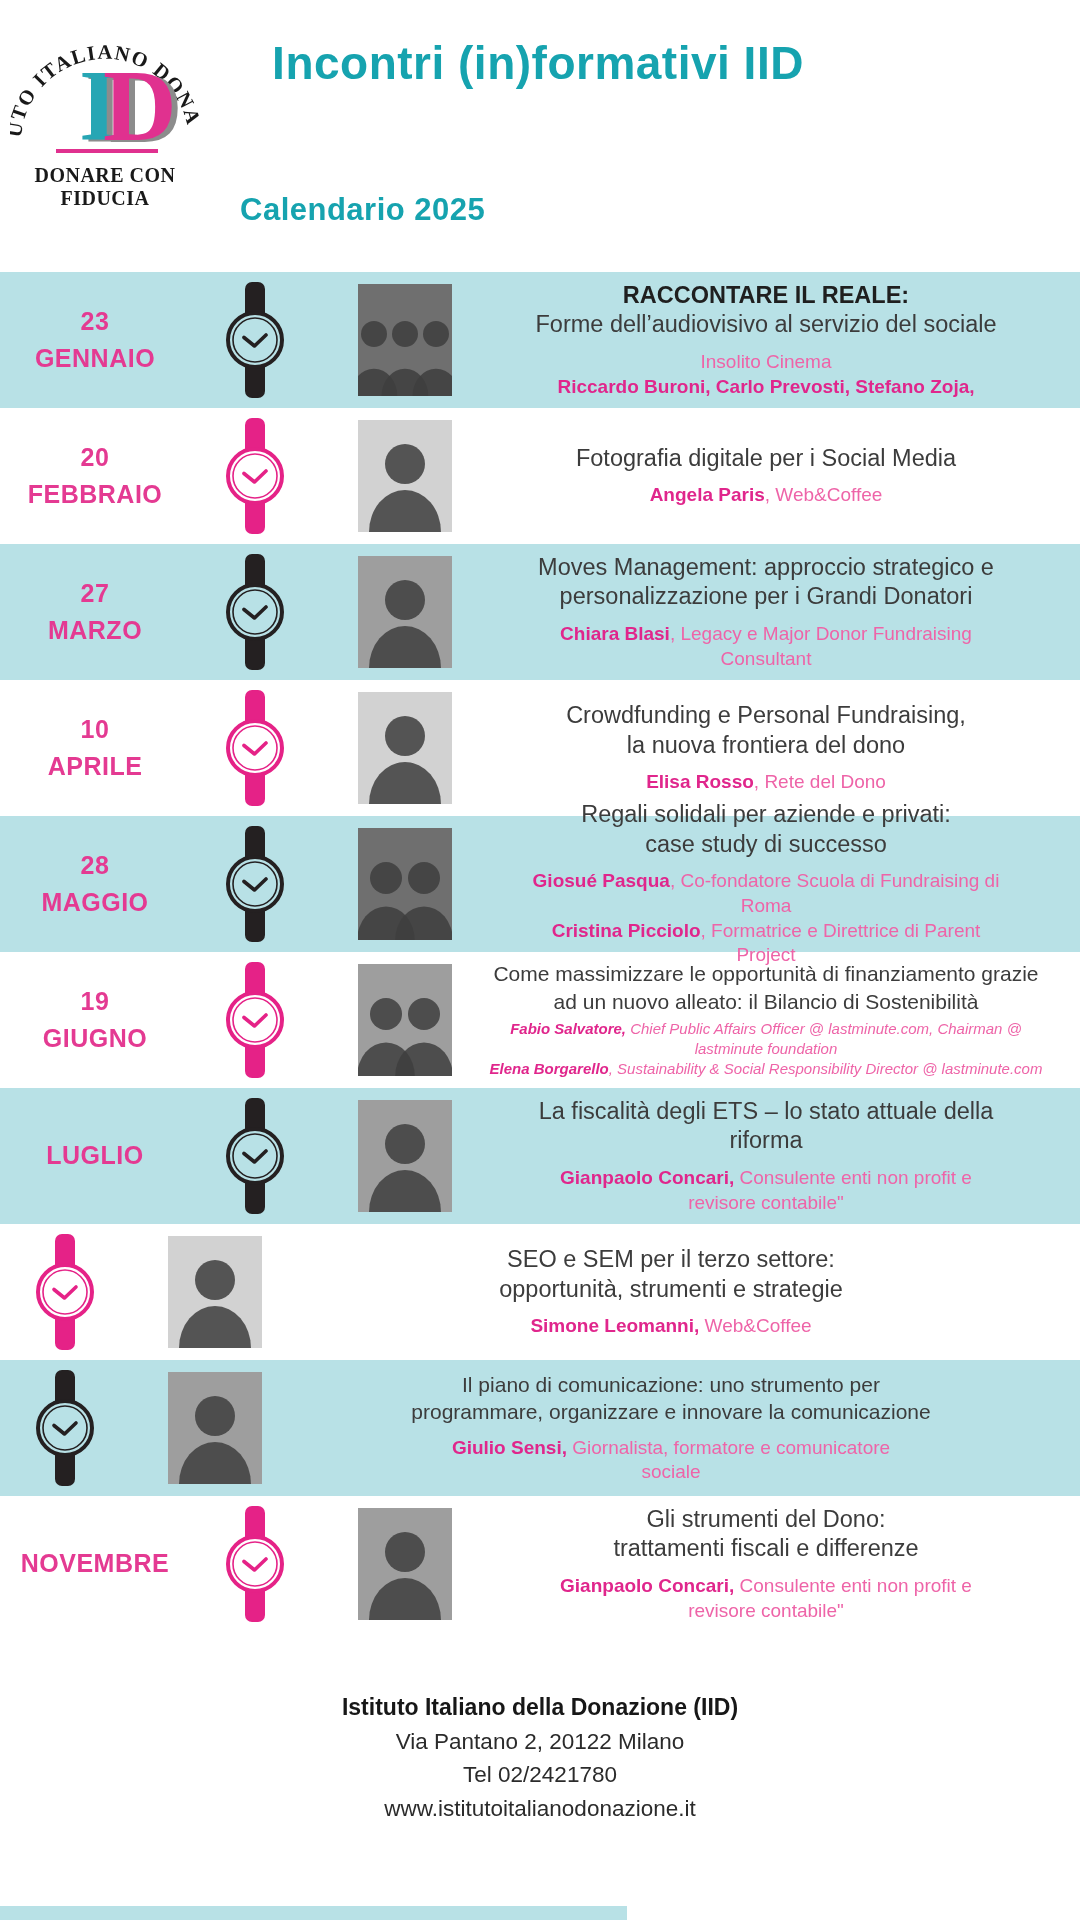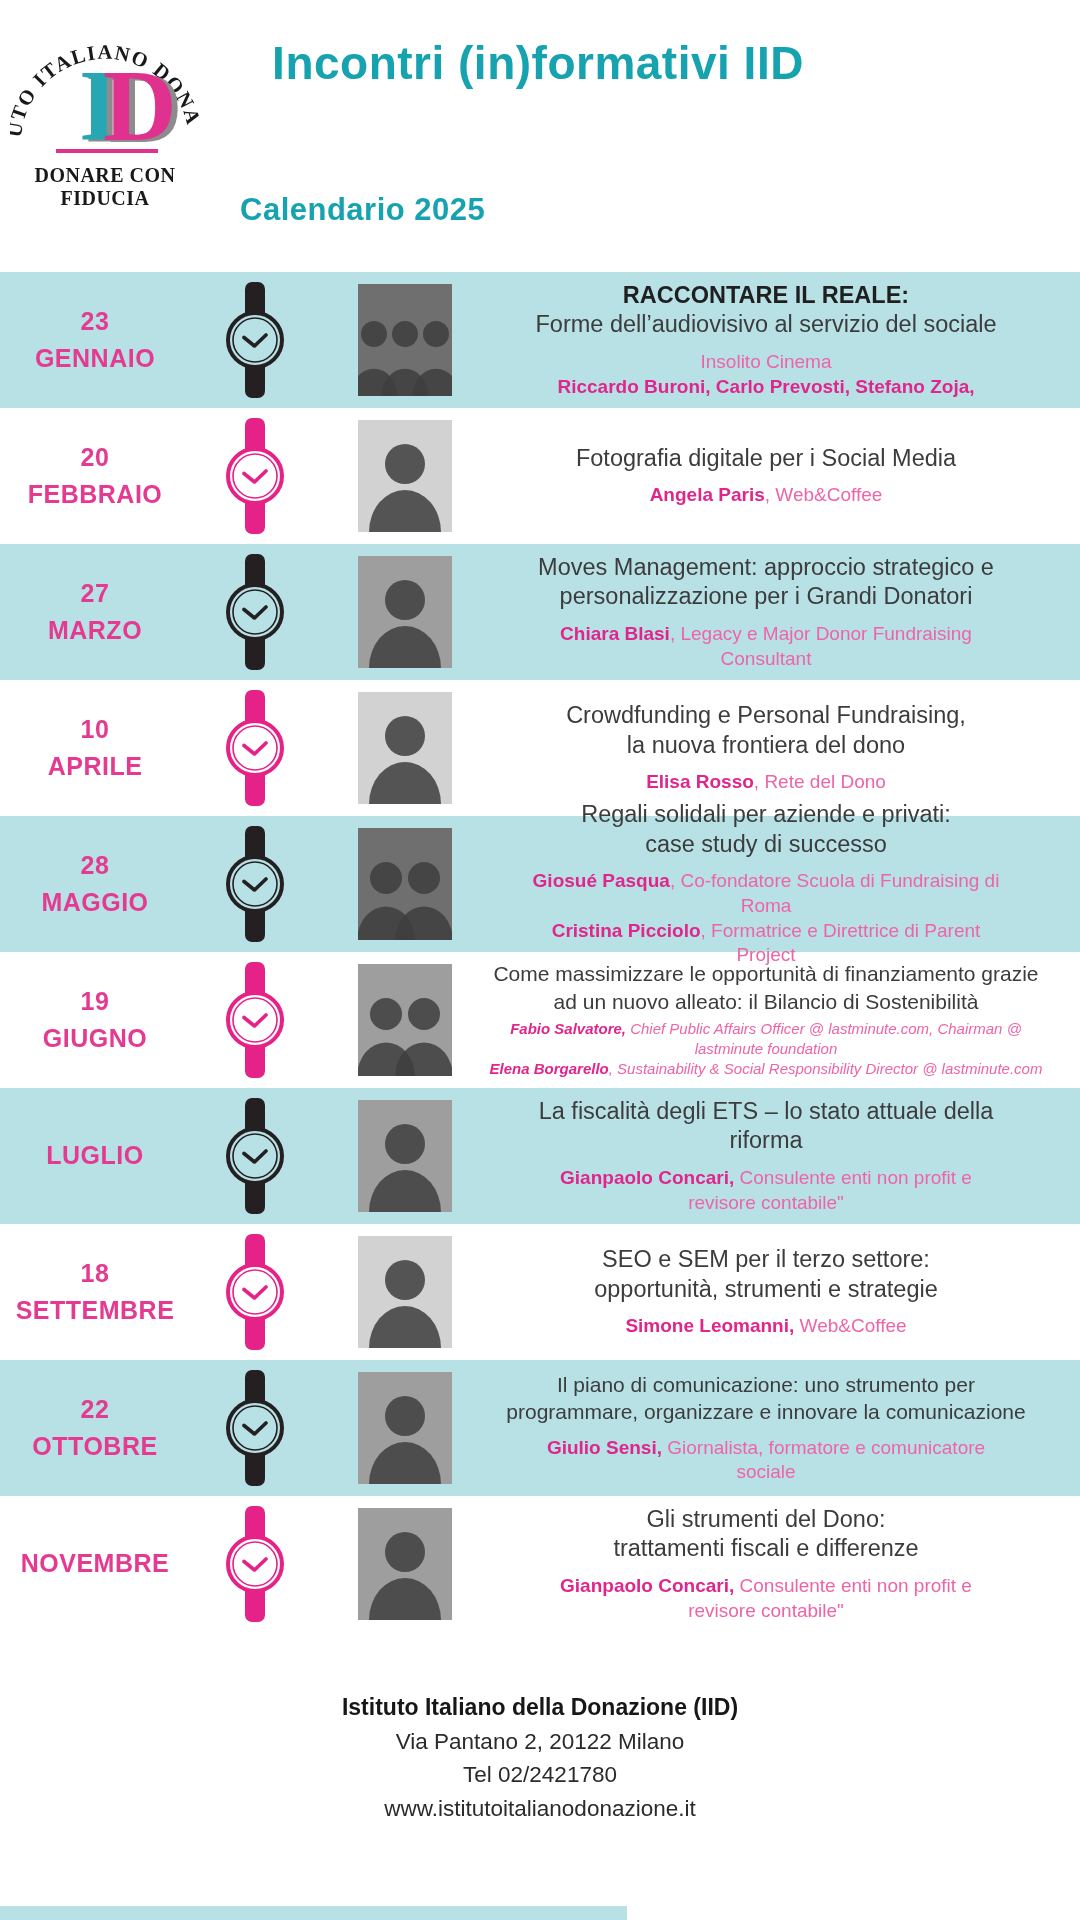--- a/index.html
+++ b/index.html
@@ -299,24 +299,20 @@
         <div class="ev-title">
           <span class="tl">La fiscalità degli ETS – lo stato attuale della</span>
           <span class="tl">riforma</span>
         </div>
         <div class="ev-speakers">
           <span class="line"><span class="seg-b">Gianpaolo Concari,</span><span class="seg-r"> Consulente enti non profit e revisore contabile"</span></span>
         </div>
       </div>
     </div>
     <div class="row ">
-      <div class="col-date">
-        <div>18</div>
-        <div>SETTEMBRE</div>
-      </div>
       <div class="col-watch">
         <svg width="58" height="118" viewBox="0 0 58 118">
           <rect x="19" y="1" width="20" height="44" rx="7" fill="#e52287"></rect>
           <rect x="19" y="73" width="20" height="44" rx="7" fill="#e52287"></rect>
           <circle cx="29" cy="59" r="27" fill="#ffffff" stroke="#e52287" stroke-width="4"></circle>
           <circle cx="29" cy="59" r="22" fill="none" stroke="#e52287" stroke-width="1.6"></circle>
           <polyline points="18,56.5 28.5,65 40,54" fill="none" stroke="#e52287" stroke-width="3.6" stroke-linecap="round" stroke-linejoin="round"></polyline>
         </svg>
       </div>
       <div class="col-photo">
@@ -330,24 +326,20 @@
         <div class="ev-title">
           <span class="tl">SEO e SEM per il terzo settore:</span>
           <span class="tl">opportunità, strumenti e strategie</span>
         </div>
         <div class="ev-speakers">
           <span class="line"><span class="seg-b">Simone Leomanni,</span><span class="seg-r"> Web&amp;Coffee</span></span>
         </div>
       </div>
     </div>
     <div class="row teal compact-title">
-      <div class="col-date">
-        <div>22</div>
-        <div>OTTOBRE</div>
-      </div>
       <div class="col-watch">
         <svg width="58" height="118" viewBox="0 0 58 118">
           <rect x="19" y="1" width="20" height="44" rx="7" fill="#242021"></rect>
           <rect x="19" y="73" width="20" height="44" rx="7" fill="#242021"></rect>
           <circle cx="29" cy="59" r="27" fill="#b8e1e6" stroke="#242021" stroke-width="4"></circle>
           <circle cx="29" cy="59" r="22" fill="none" stroke="#242021" stroke-width="1.6"></circle>
           <polyline points="18,56.5 28.5,65 40,54" fill="none" stroke="#242021" stroke-width="3.6" stroke-linecap="round" stroke-linejoin="round"></polyline>
         </svg>
       </div>
       <div class="col-photo">

